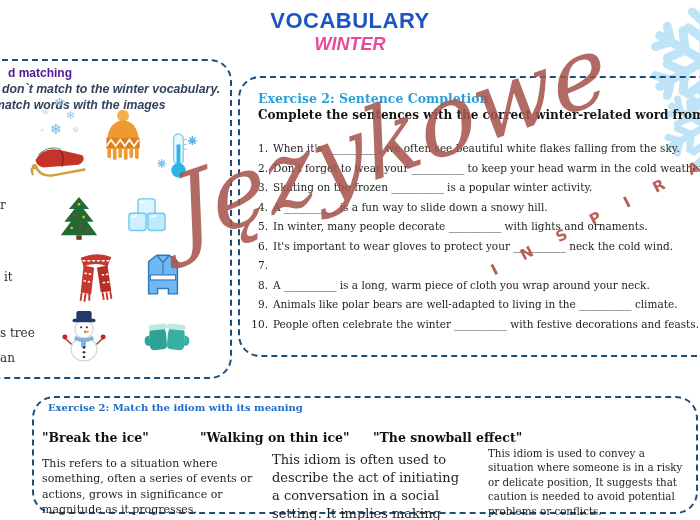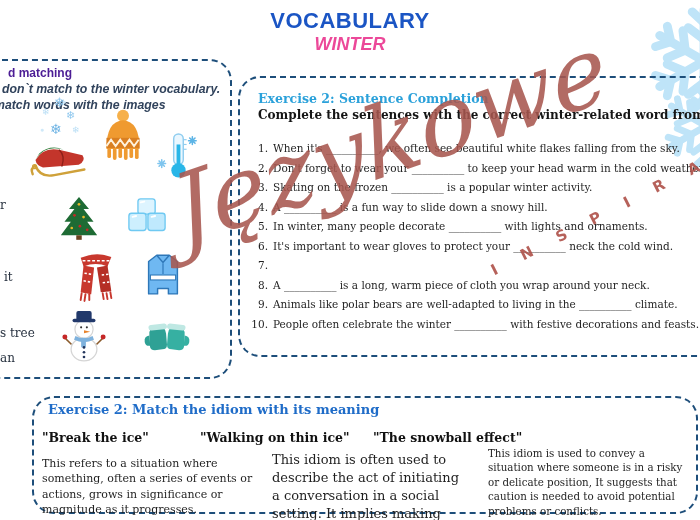--- a/index.html
+++ b/index.html
@@ -27,21 +27,21 @@
   .ex2-header{position:absolute;left:258px;top:91px;font-family:"DejaVu Serif",serif;
               font-weight:bold;font-size:12.5px;color:#2ba1da;text-align:right;}
   .ex2-instr{position:absolute;left:258px;top:108px;font-family:"DejaVu Serif",serif;
              font-weight:bold;font-size:12px;color:#151515;white-space:nowrap;}
   .sentences{position:absolute;left:246px;top:142px;width:452px;}
   .srow{display:flex;height:19.5px;align-items:flex-start;font-family:"DejaVu Serif",serif;
         font-size:10.5px;color:#1f1f1f;white-space:nowrap;}
   .snum{width:22px;text-align:right;margin-right:5px;flex:none;}
   
   .id-header{position:absolute;left:48px;top:402px;font-family:"DejaVu Serif",serif;
-             font-weight:bold;font-size:13px;color:#1f6cc8;}
+             font-weight:bold;font-size:10px;color:#1f6cc8;}
   .idiom-title{position:absolute;top:430px;font-family:"DejaVu Serif",serif;
                font-weight:bold;font-size:12.5px;color:#111;white-space:nowrap;}
   .it1{left:42px;} .it2{left:200px;} .it3{left:373px;}
   .idiom-text{position:absolute;font-family:"DejaVu Serif",serif;color:#1f1f1f;}
   .id1{left:42px;top:456px;width:218px;font-size:11px;line-height:1.4;}
   .id2{left:272px;top:451px;width:198px;font-size:13px;line-height:1.38;}
   .id3{left:488px;top:446px;width:204px;font-size:10.3px;line-height:1.4;}
   
   .watermark{position:absolute;left:0;top:0;width:700px;height:520px;pointer-events:none;z-index:30;}
   .wm-script{position:absolute;left:175px;top:158px;font-family:"DejaVu Serif",serif;

